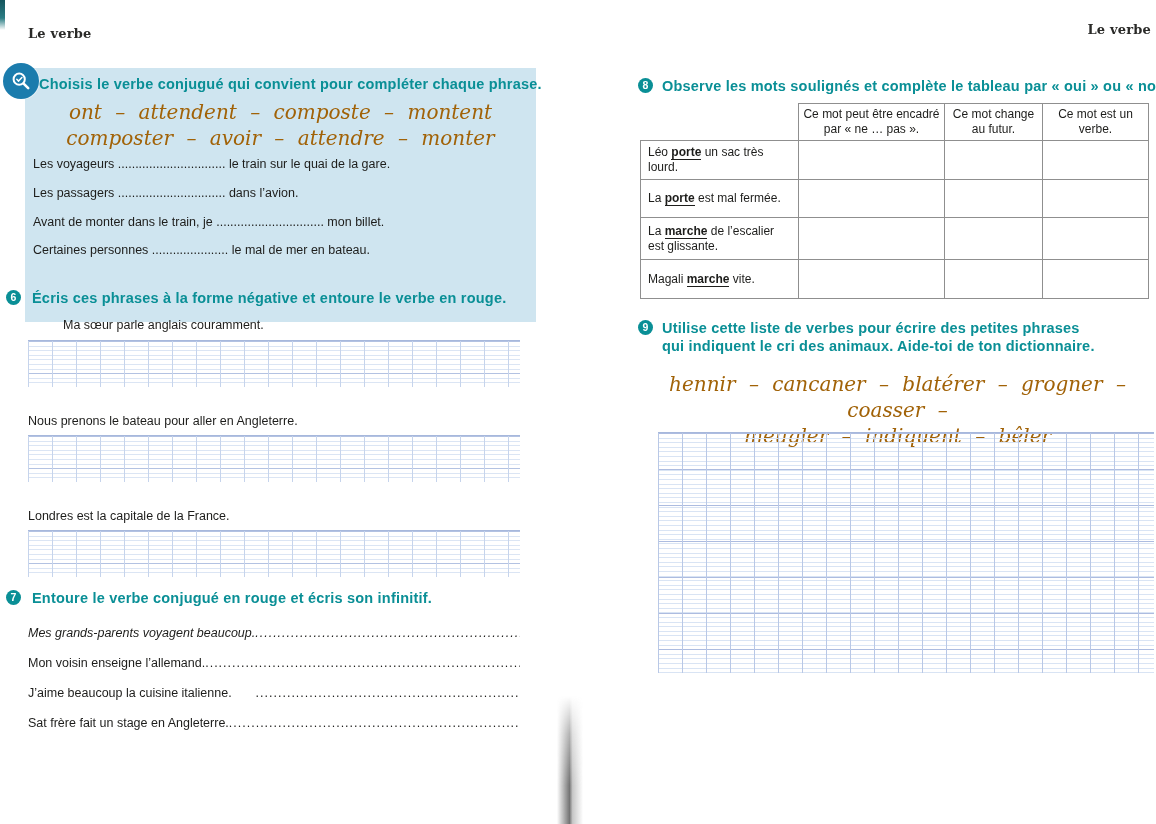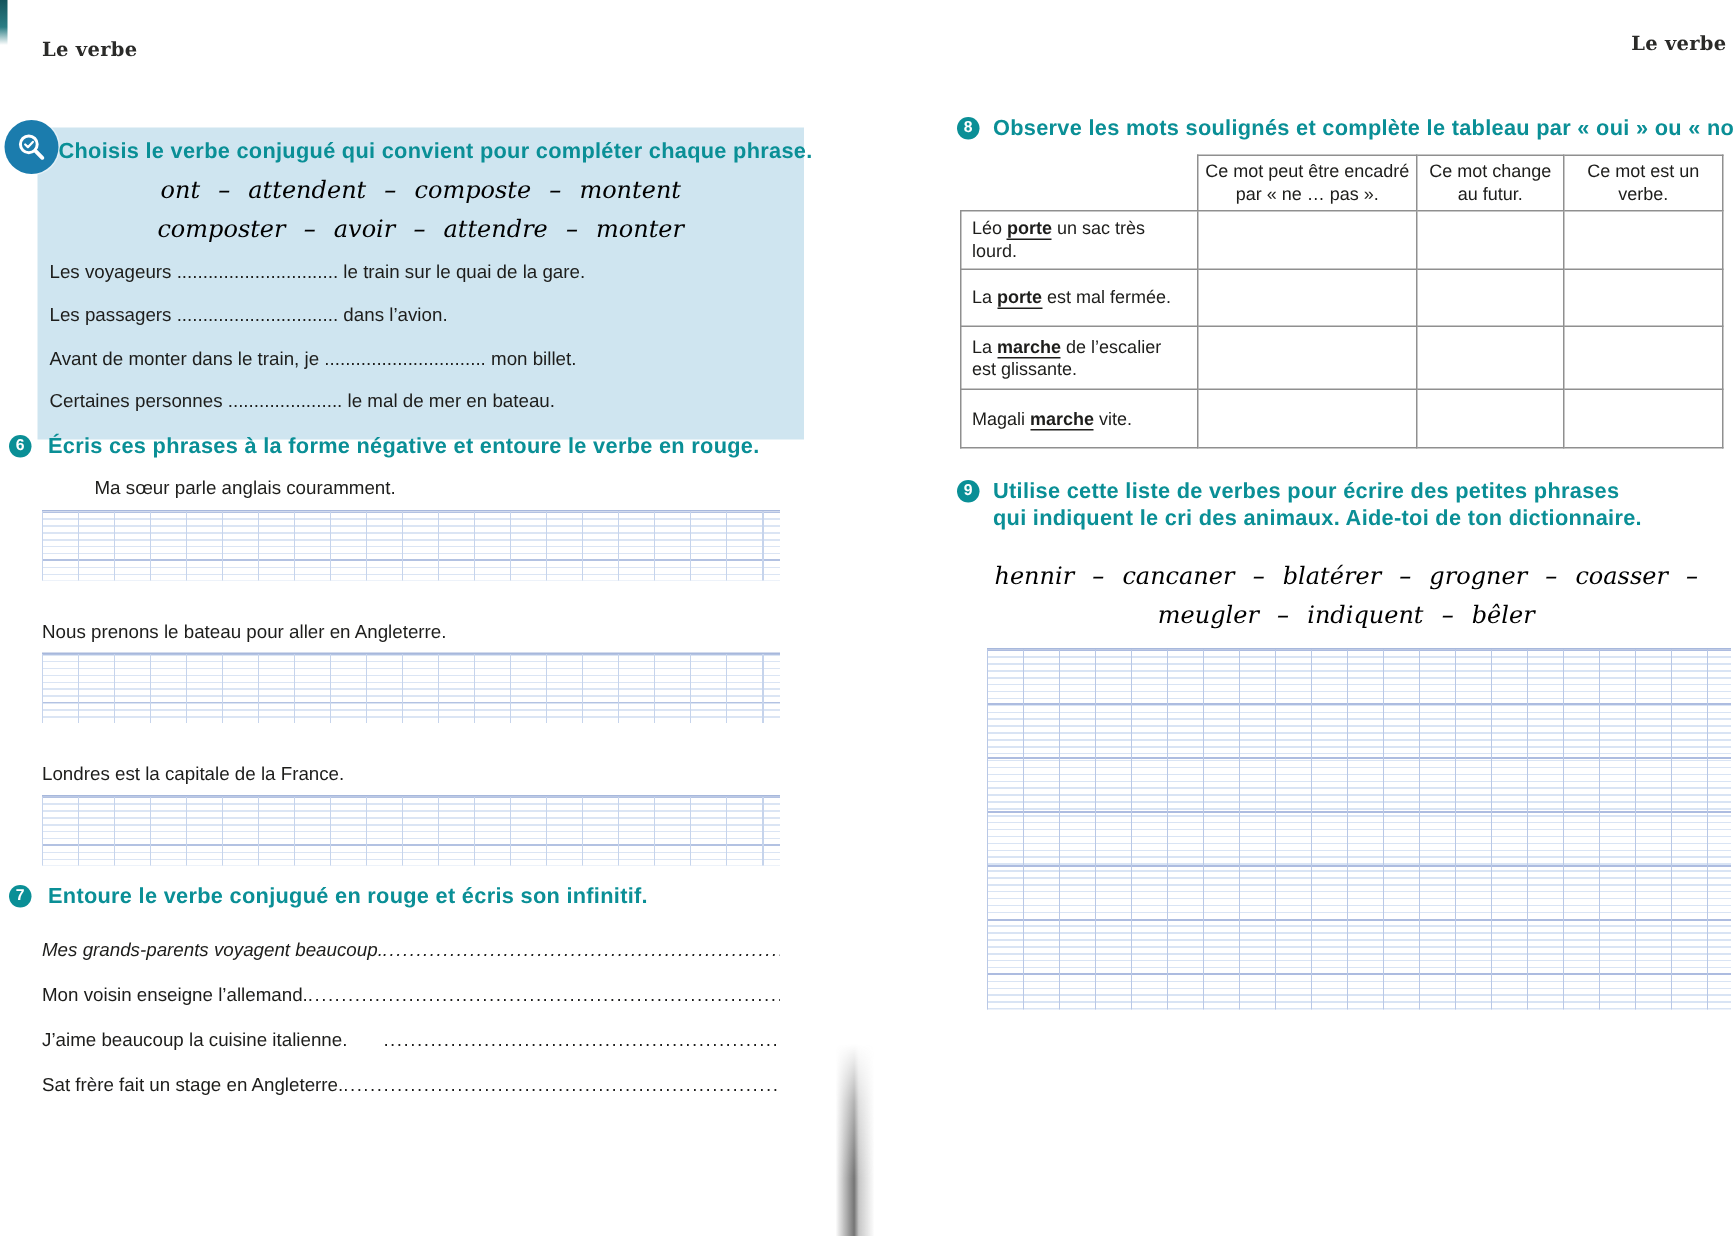--- a/index.html
+++ b/index.html
@@ -25,31 +25,31 @@
     color:#0a8f96;font-weight:700;font-size:14.5px;letter-spacing:.2px;
     white-space:nowrap;line-height:18px;
   }
   .badge-num{
     width:15px;height:15px;border-radius:50%;background:#0a8f96;color:#fff;
     font-size:10.5px;font-weight:700;display:flex;align-items:center;justify-content:center;
     line-height:1;
   }
   
   .ex5-box{
-    left:25px;top:85px;width:511px;height:208px;background:#cfe5f0;
+    left:25px;top:68px;width:511px;height:254px;background:#cfe5f0;
   }
   .magnifier-badge{
     position:absolute;left:-22px;top:-5px;width:36px;height:36px;border-radius:50%;
     background:#1b7cad;display:flex;align-items:center;justify-content:center;
     box-shadow:0 0 0 1px rgba(255,255,255,.4);
   }
   .ex5-title{position:absolute;left:14px;top:7px;}
   .cursive{
-    font-family:"DejaVu Serif", serif;font-style:italic;font-size:16px;
-    word-spacing:7px;color:#000000;
+    font-family:"DejaVu Serif", serif;font-style:italic;font-size:20px;
+    word-spacing:7px;color:#a16207;
   }
   .ex5-cursive1{position:absolute;left:0;top:32px;width:100%;text-align:center;}
   .ex5-cursive2{position:absolute;left:0;top:58px;width:100%;text-align:center;}
   .ex5-sentence{position:absolute;left:8px;width:495px;line-height:16px;}
   
   .seyes{
     border-top:1px solid #a7b8dc;
     background-image:
       repeating-linear-gradient(to right,#c6d4ec 0 1px,transparent 1px 24px),
       repeating-linear-gradient(to bottom,#b3c2e2 0 1px,transparent 1px 32px),

